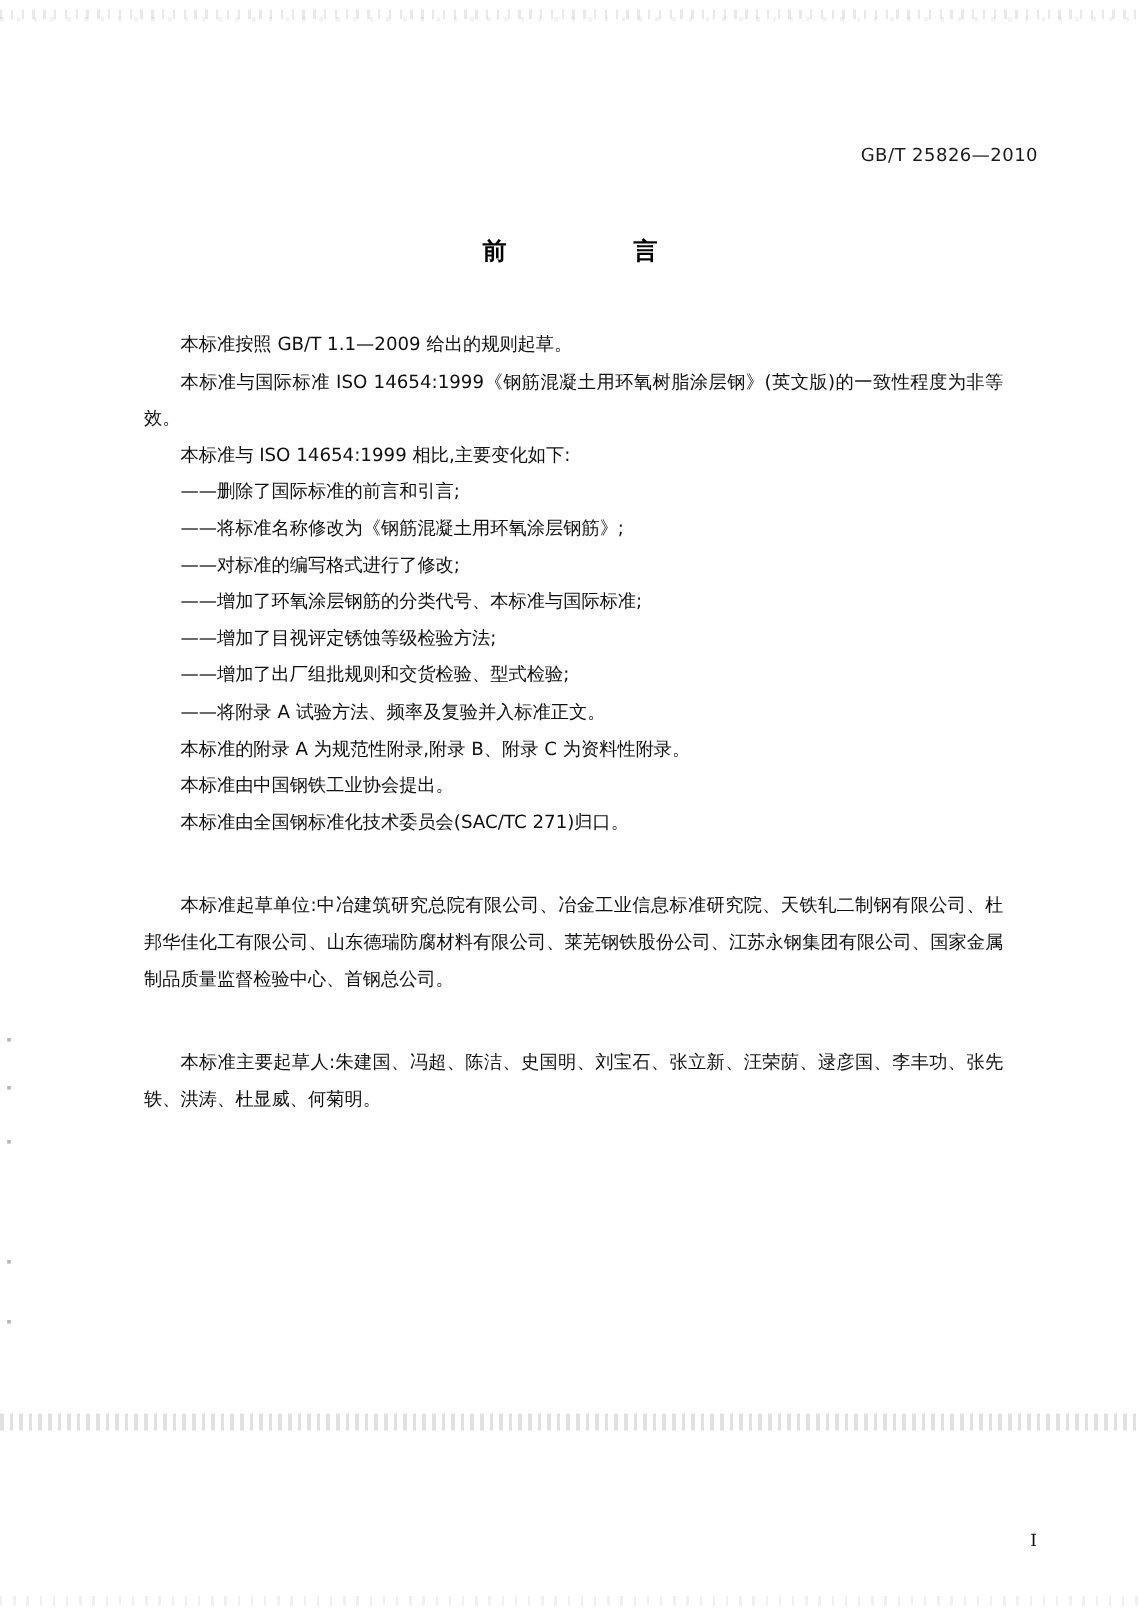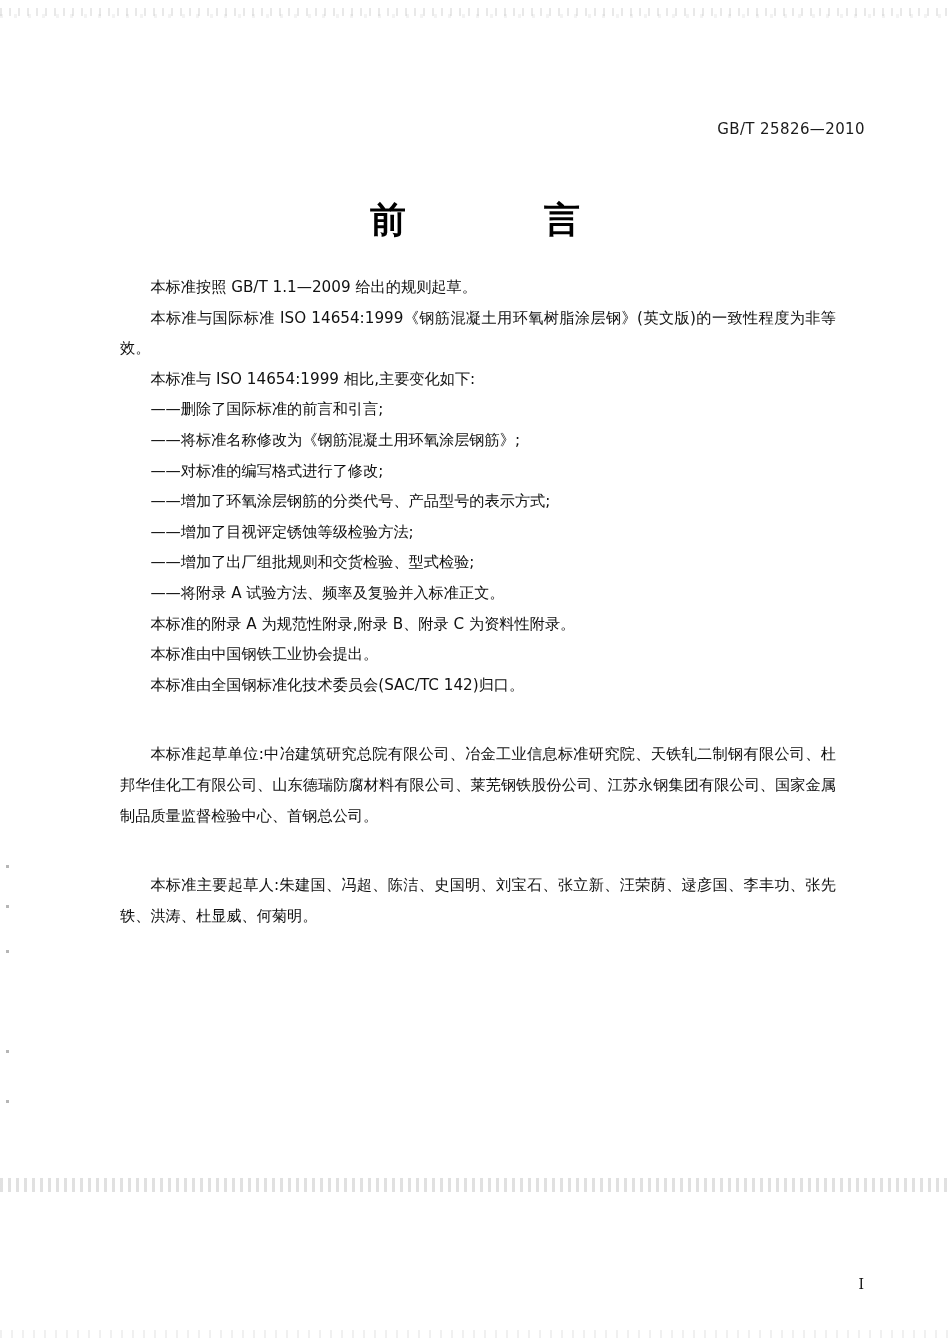--- a/index.html
+++ b/index.html
@@ -78,21 +78,21 @@
     font-weight: 400;
     white-space: nowrap;
   }
 
   .doc-title {
     position: absolute;
     top: 196px;
     left: 0;
     width: 100%;
     text-align: center;
-    font-size: 36px;
+    font-size: 20px;
     font-weight: 700;
     letter-spacing: 22px;
     text-indent: 22px;
     color: #000;
     font-family: "DejaVu Sans", "Liberation Sans", sans-serif;
   }
 
   .body-text {
     position: absolute;
     top: 272px;
@@ -154,26 +154,26 @@
 
   <div class="doc-title">前　　言</div>
 
   <div class="body-text">
     <p>本标准按照 GB/T 1.1—2009 给出的规则起草。</p>
     <p>本标准与国际标准 ISO 14654:1999《钢筋混凝土用环氧树脂涂层钢》(英文版)的一致性程度为非等效。</p>
     <p>本标准与 ISO 14654:1999 相比,主要变化如下:</p>
     <p class="dash">——删除了国际标准的前言和引言;</p>
     <p class="dash">——将标准名称修改为《钢筋混凝土用环氧涂层钢筋》;</p>
     <p class="dash">——对标准的编写格式进行了修改;</p>
-    <p class="dash">——增加了环氧涂层钢筋的分类代号、产品型号的表示方式;</p>
+    <p class="dash">——增加了环氧涂层钢筋的分类代号、本标准与国际标准;</p>
     <p class="dash">——增加了目视评定锈蚀等级检验方法;</p>
     <p class="dash">——增加了出厂组批规则和交货检验、型式检验;</p>
     <p class="dash">——将附录 A 试验方法、频率及复验并入标准正文。</p>
     <p>本标准的附录 A 为规范性附录,附录 B、附录 C 为资料性附录。</p>
     <p>本标准由中国钢铁工业协会提出。</p>
-    <p>本标准由全国钢标准化技术委员会(SAC/TC 142)归口。</p>
+    <p>本标准由全国钢标准化技术委员会(SAC/TC 271)归口。</p>
     <p class="hang">本标准起草单位:中冶建筑研究总院有限公司、冶金工业信息标准研究院、天铁轧二制钢有限公司、杜邦华佳化工有限公司、山东德瑞防腐材料有限公司、莱芜钢铁股份公司、江苏永钢集团有限公司、国家金属制品质量监督检验中心、首钢总公司。</p>
     <p class="hang">本标准主要起草人:朱建国、冯超、陈洁、史国明、刘宝石、张立新、汪荣荫、逯彦国、李丰功、张先轶、洪涛、杜显威、何菊明。</p>
   </div>
 
   <div class="page-number">Ⅰ</div>
 
 </div>
 
 </body></html>

